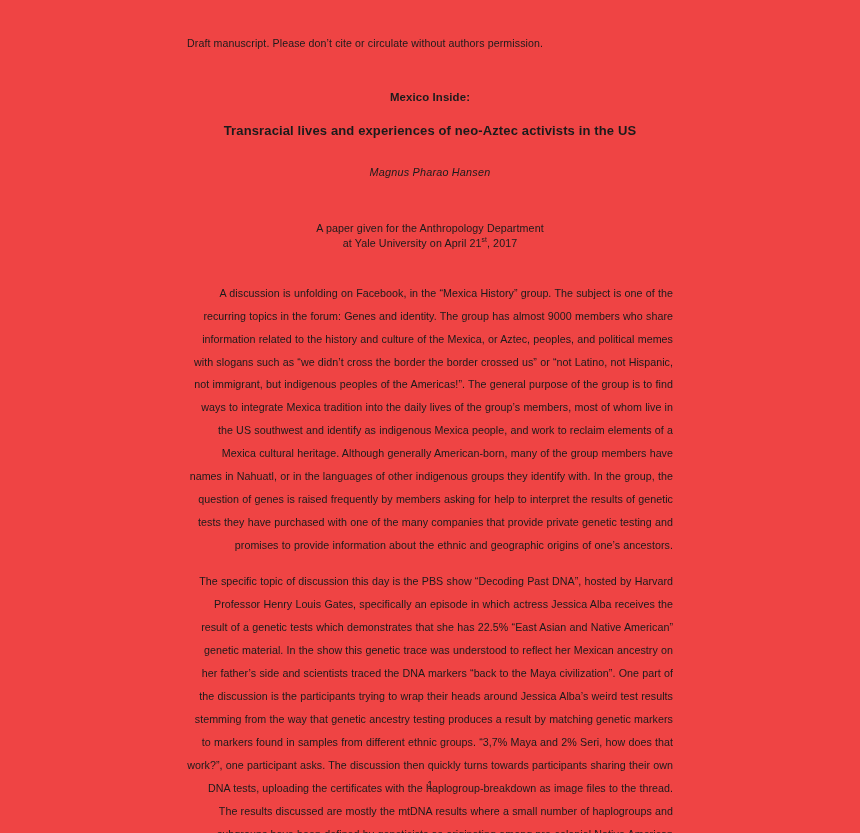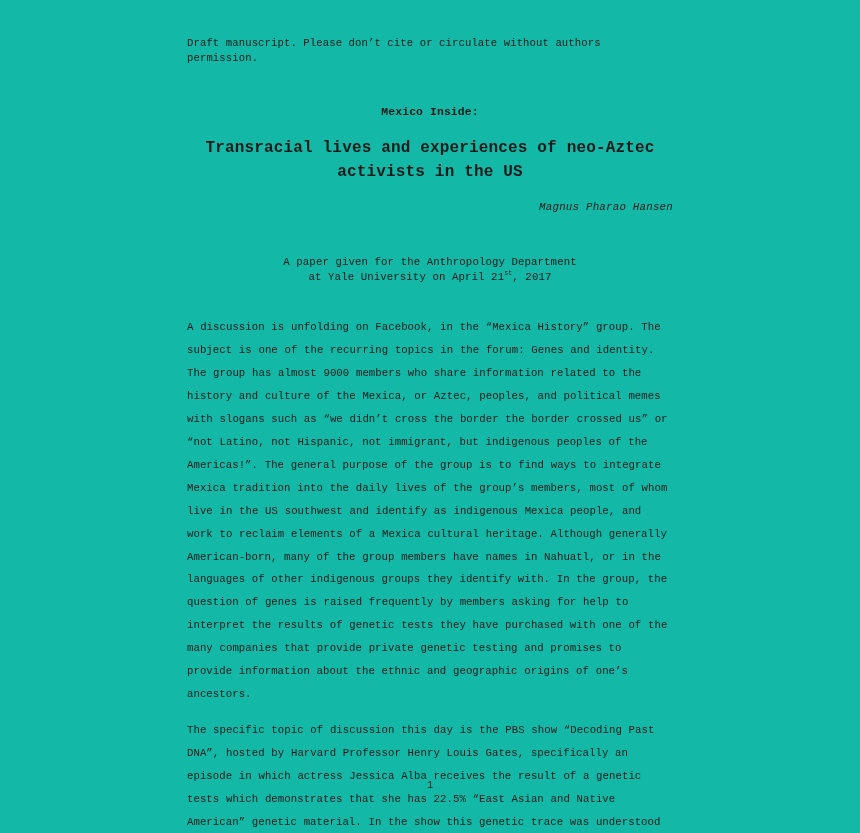--- a/index.html
+++ b/index.html
@@ -13,23 +13,22 @@
     background: #f5f5f5;
     font-family: "Liberation Sans", sans-serif;
     color: #1b1b1b;
     overflow: hidden;
   }
 
   .page {
     position: relative;
     width: 860px;
     height: 833px;
-    background: #14b8a6;
+    background: #ef4444;
     box-sizing: border-box;
-    font-family: Liberation Mono, monospace;
   }
 
   
   .content {
     position: absolute;
     left: 187px;
     top: 0;
     width: 486px;
   }
 
@@ -49,33 +48,32 @@
 
   .title-line-1 {
     font-size: 11.4px;
     font-weight: bold;
     line-height: 1.5;
     letter-spacing: 0.01em;
   }
 
   .title-line-2 {
     margin-top: 15px;
-    font-size: 16px;
+    font-size: 13px;
     font-weight: bold;
     line-height: 1.5;
     letter-spacing: 0.01em;
   }
 
   .author {
-    margin-top: 15px;
+    margin-top: 24px;
     font-size: 10.8px;
     font-style: italic;
     line-height: 1.5;
     letter-spacing: 0.02em;
-    text-align: right;
   }
 
   .venue-block {
     margin-top: 40px;
     text-align: center;
     font-size: 10.7px;
     line-height: 1.45;
     letter-spacing: 0.01em;
   }
 
@@ -91,21 +89,21 @@
 
   .body-block {
     margin-top: 30px;
   }
 
   p.para {
     margin: 0 0 13px 0;
     font-size: 10.7px;
     line-height: 2.145;
     letter-spacing: 0.004em;
-    text-align: left;
+    text-align: right;
     word-spacing: 0.02em;
     color: #1b1b1b;
   }
 
   p.para:last-child {
     margin-bottom: 0;
   }
 
   .page-number {
     position: absolute;

